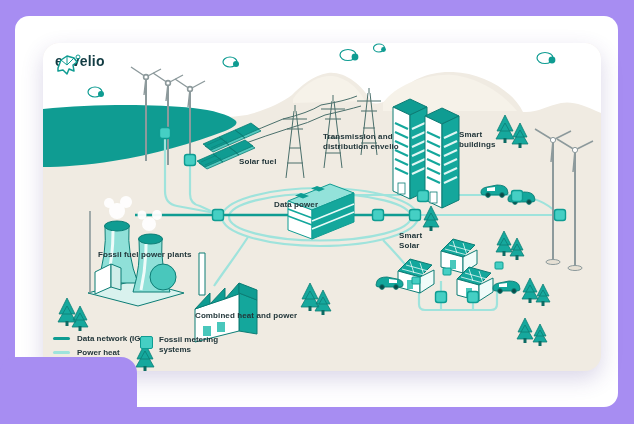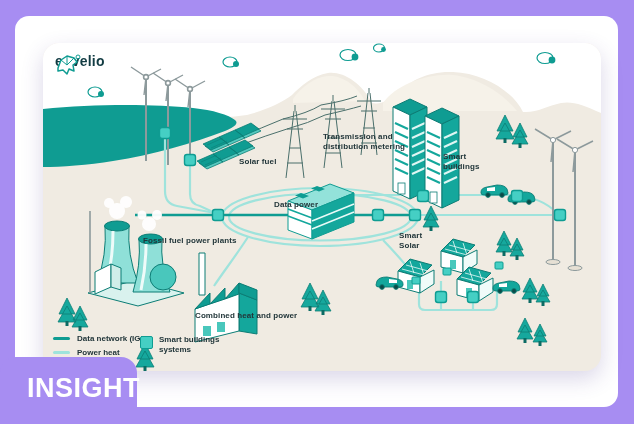--- a/index.html
+++ b/index.html
@@ -4,25 +4,25 @@
 <style>
   html,body{margin:0;padding:0;}
   .page{position:relative;width:634px;height:424px;background:#a78df2;overflow:hidden;
         font-family:"Liberation Sans",sans-serif;}
   .frame{position:absolute;left:15px;top:16px;width:603px;height:391px;background:#ffffff;border-radius:14px;}
   .card{position:absolute;left:43px;top:43px;width:558px;height:328px;background:#f0ebe2;
         border-radius:16px;overflow:hidden;box-shadow:0 8px 22px rgba(70,50,140,.20);}
   .card svg{position:absolute;left:0;top:0;}
   .lbl{position:absolute;font:700 8px/1.2 "Liberation Sans",sans-serif;color:#22363a;letter-spacing:.1px;}
   #lbl-transmission{left:280px;top:89px;width:96px;}
-  #lbl-smart-buildings{left:400px;top:87px;width:50px;margin-top:22px;}
+  #lbl-smart-buildings{left:416px;top:87px;width:50px;}
   #lbl-smart-homes{left:356px;top:188px;width:44px;}
   #lbl-solar{left:196px;top:114px;}
   #lbl-datacentre{left:231px;top:157px;}
-  #lbl-fossil{left:55px;top:193px;margin-left:45px;}
+  #lbl-fossil{left:55px;top:207px;}
   #lbl-chp{left:152px;top:268px;}
   .brand{position:absolute;left:12px;top:10px;display:flex;align-items:center;gap:5px;}
   .brand-text{font:700 14px "Liberation Sans",sans-serif;color:#123c43;letter-spacing:.2px;}
   .legend{position:absolute;left:10px;top:291px;}
   .leg-row{display:flex;align-items:center;margin-bottom:4px;}
   .sw-line{width:17px;height:3px;border-radius:2px;margin-right:7px;}
   .sw-dark{background:#0f9c92;}
   .sw-light{background:#9fe3dc;}
   .leg-txt{font:700 8px/1.2 "Liberation Sans",sans-serif;color:#22363a;}
   .legend2{position:absolute;left:97px;top:292px;display:flex;align-items:flex-start;}
@@ -319,38 +319,37 @@
     <div class="brand">
       <svg width="26" height="24" viewBox="0 0 26 24">
         <path d="M3 15 L6 7 L12 3 L19 5 L22 9 L18 12 L19 18 L14 16 L12 21 L8 17 L3 18 Z" fill="#ffffff" stroke="#0f9c92" stroke-width="1.5" stroke-linejoin="round"></path>
         <path d="M12 3 L12 12 M6 7 L12 12 M19 5 L12 12" stroke="#0f9c92" stroke-width="1" fill="none"></path>
         <circle cx="23" cy="4" r="2" fill="none" stroke="#0f9c92" stroke-width="1"></circle>
       </svg>
       <span class="brand-text">envelio</span>
     </div>
 
     <div class="lbl" id="lbl-solar">Solar fuel</div>
-    <div class="lbl" id="lbl-transmission">Transmission and distribution metering</div>
+    <div class="lbl" id="lbl-transmission">Transmission and distribution envelio</div>
     <div class="lbl" id="lbl-smart-buildings">Smart buildings</div>
     <div class="lbl" id="lbl-datacentre">Data power</div>
     <div class="lbl" id="lbl-fossil">Fossil fuel power plants</div>
     <div class="lbl" id="lbl-chp">Combined heat and power</div>
     <div class="lbl" id="lbl-smart-homes">Smart Solar</div>
 
     <div class="legend">
       <div class="leg-row">
         <span class="sw-line sw-dark"></span>
         <span class="leg-txt">Data network (IGP)</span>
       </div>
       <div class="leg-row">
         <span class="sw-line sw-light"></span>
         <span class="leg-txt">Power heat</span>
       </div>
     </div>
     <div class="legend2">
       <span class="sw-square"></span>
-      <span class="leg-txt">Smart buildings systems</span>
+      <span class="leg-txt">Fossil metering systems</span>
     </div>
   </div>
 
   <div class="tab"></div>
-  <div class="tab-text">INSIGHT</div>
 </div>
 
 </body></html>

